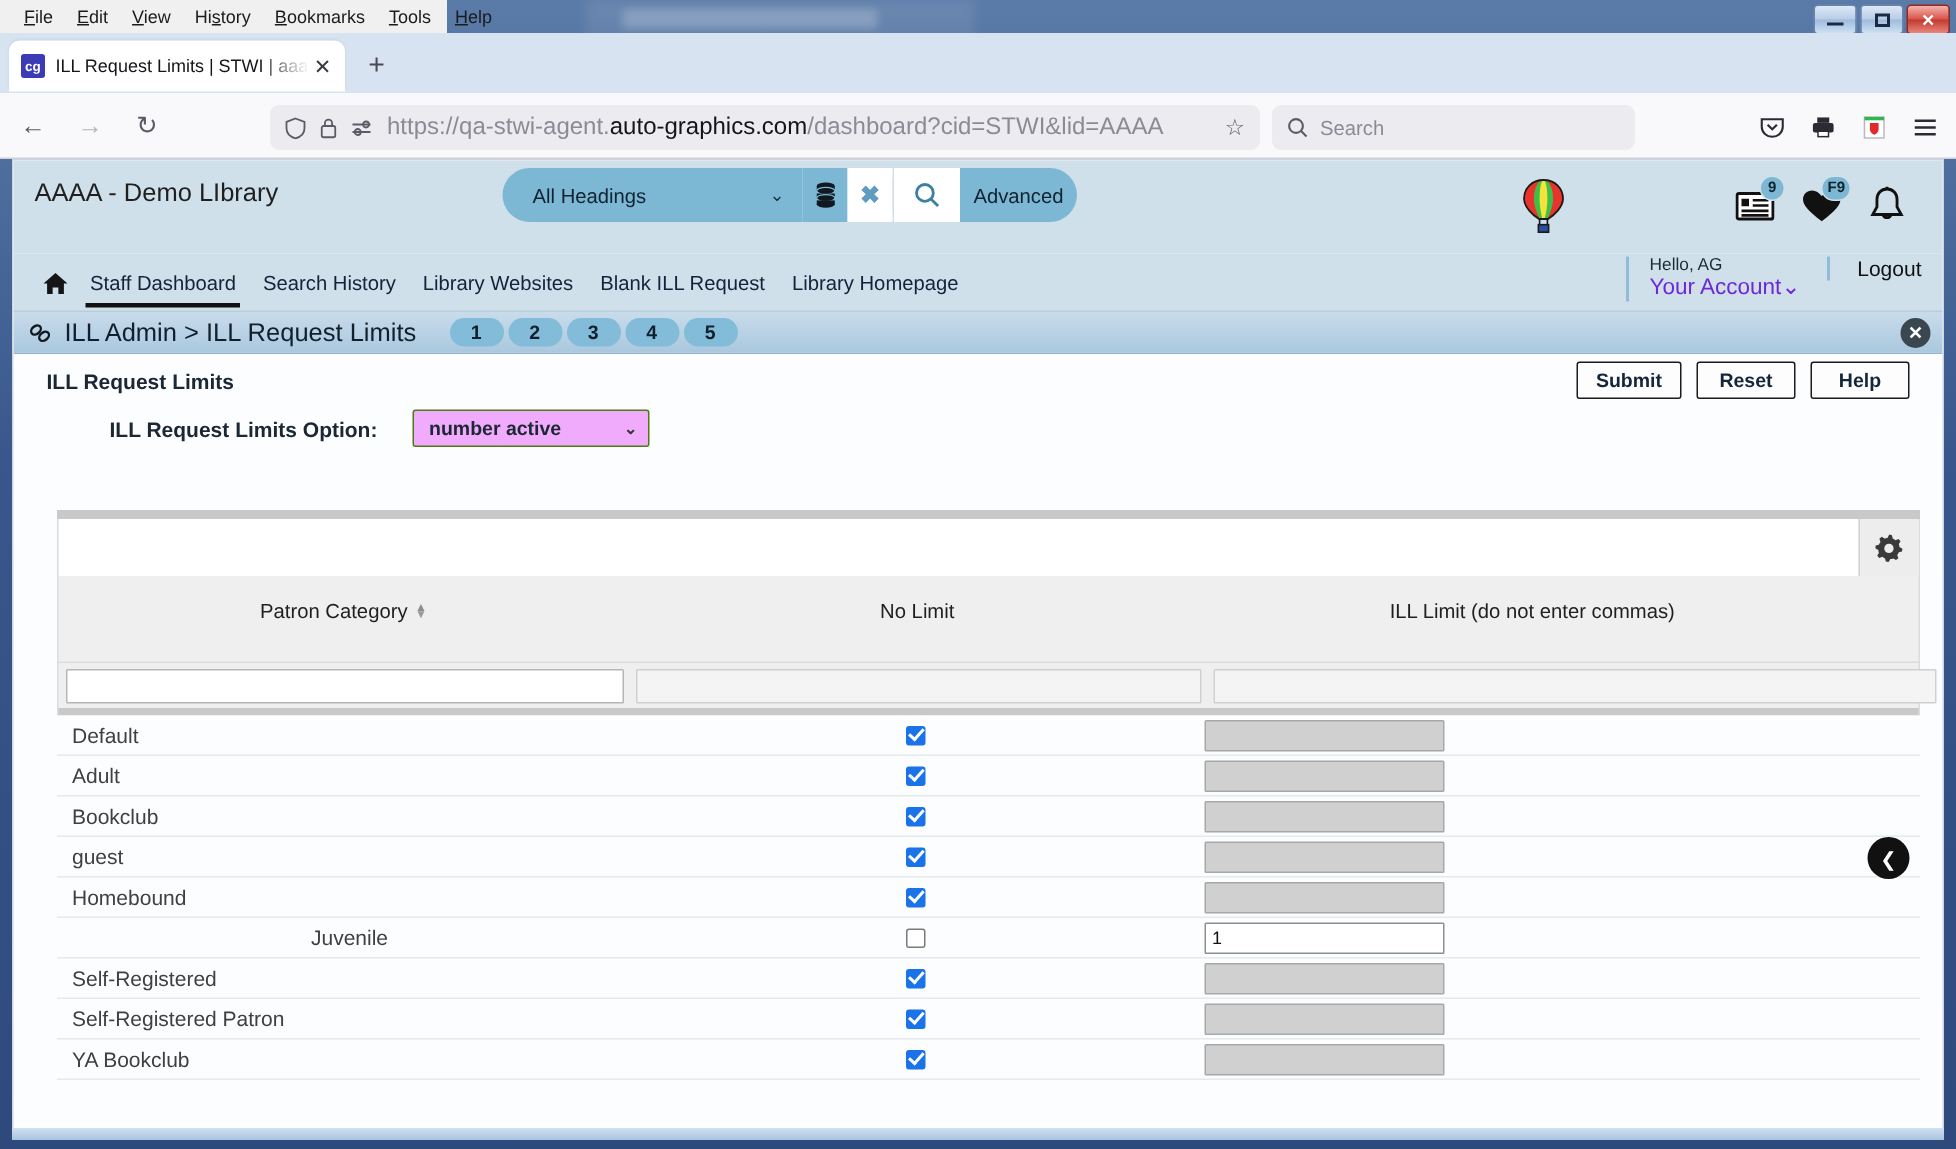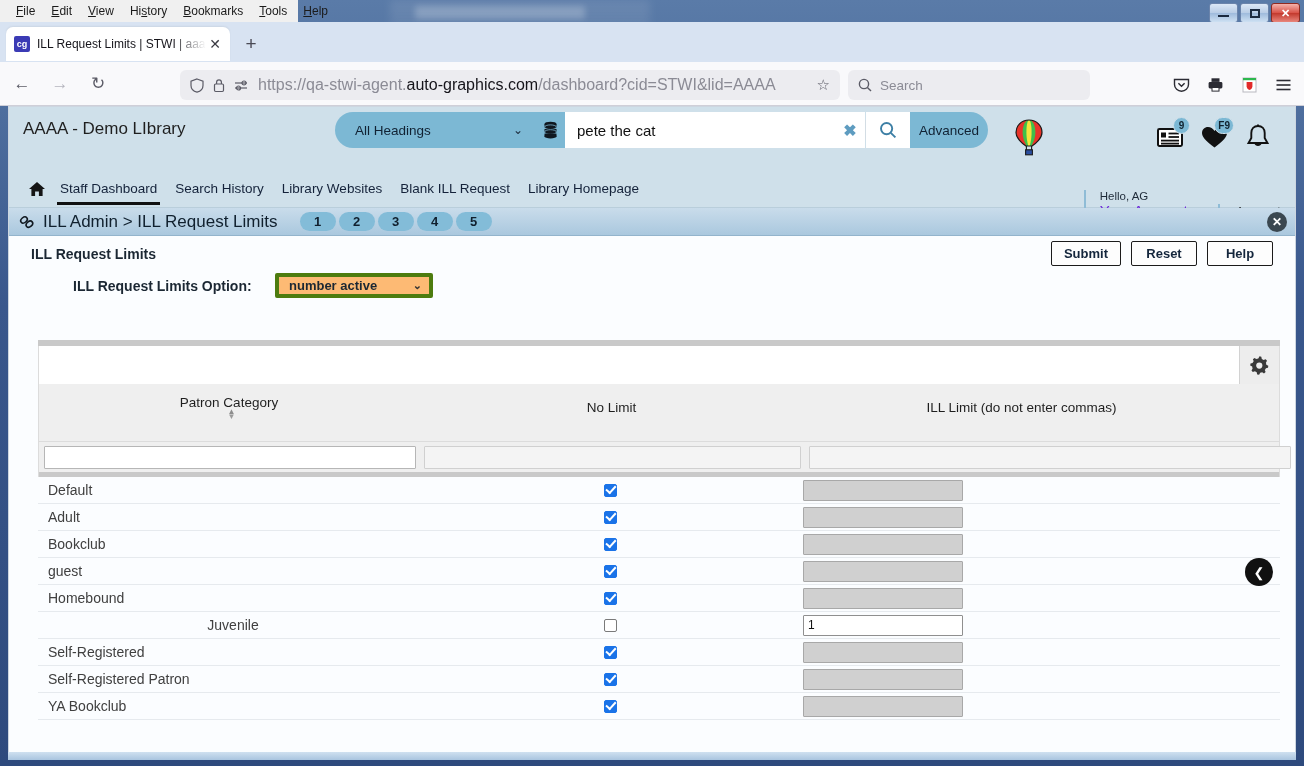--- a/index.html
+++ b/index.html
@@ -192,21 +192,21 @@
   #nav-left { position:absolute; left:14px; top:0; height:39px; display:flex; align-items:center; gap:0; }
   .home-ic { width:28px; display:flex;align-items:center;justify-content:center; color:#1b1b1b; font-size:15px;}
   .navlink {
     padding:0 9px; height:39px; display:flex;align-items:center;
     font-size:13.5px; color:#14223a; position:relative; white-space:nowrap;
   }
   .navlink.active::after {
     content:""; position:absolute; left:6px; right:6px; bottom:3px; height:3px; background:#111;
   }
   #acct-area {
-    position:absolute; right:14px; top:12px; height:39px; display:flex; align-items:flex-end;
+    position:absolute; right:14px; top:2px; height:39px; display:flex; align-items:flex-start;
   }
   #acct-block { padding-left:14px; border-left:2px solid #8fbcd6; line-height:1.12; }
   #acct-hello { font-size:11.5px; color:#1e2a38; }
   #acct-name { font-size:15px; color:#6d28d9; }
   #logout-block { margin-left:18px; padding-left:18px; border-left:2px solid #8fbcd6; font-size:14px; color:#111; }
 
   
   #crumb-bar {
     position:relative; width:100%; height:28px;
     background:linear-gradient(180deg,#c9dceb 0%, #aac8de 100%);
@@ -237,21 +237,21 @@
     font-size:13px; font-weight:bold; color:#14263c;
     display:flex;align-items:center;justify-content:center;
     font-family:"Liberation Sans",sans-serif;
   }
 
   
   #option-row { position:relative; width:100%; height:34px;margin-left:42px; }
   #option-label { position:absolute; left:22px; top:6px; font-size:14px; font-weight:bold; color:#1b2733; }
   #option-select {
     position:absolute; left:224px; top:1px; width:158px; height:25px;
-    background:#fdba74; border:4px solid #4d7c0f; border-radius:2px;
+    background:#f0abfc; border:1px solid #4d7c0f; border-radius:2px;
     display:flex;align-items:center;justify-content:space-between; padding:0 7px 0 10px;
     font-size:13px; font-weight:bold; color:#1b2733;
   }
   #option-select .chev { font-size:11px; color:#333; }
 
   
   #grid-wrap { position:absolute; left:29px; top:233px; width:1242px; }
   #grid-topstrip { position:relative; height:6px; background:#c9c9c9; }
   #grid-toolbar {
     position:relative; height:38px; background:#ffffff;
@@ -260,21 +260,21 @@
   #gear-tab {
     position:absolute; right:0; top:0; width:40px; height:38px;
     background:#ededed; border-left:1px solid #d2d2d2;
     display:flex;align-items:center;justify-content:center;
   }
   #grid-headrow {
     position:relative; height:58px; background:#efefef;
     border:1px solid #dcdcdc; border-top:none;
     display:flex; align-items:flex-end;
   }
-  .hcell { display:flex; align-items:center; justify-content:center; height:100%; padding-bottom:10px;flex-direction:column; }
+  .hcell { display:flex; align-items:center; justify-content:center; height:100%; padding-bottom:10px; }
   .hcell .htext { font-size:13.5px; color:#1f1f1f; }
   .sort-arrows { display:inline-flex; flex-direction:column; margin-left:5px; line-height:0.6; }
   .sort-arrows span { font-size:8px; color:#9b9b9b; }
   .sort-arrows span.up { color:#8d8d8d; }
 
   #grid-filterrow {
     position:relative; height:30px; background:#efefef;
     border-left:1px solid #dcdcdc; border-right:1px solid #dcdcdc;
     display:flex; align-items:center; padding:0 2px;
   }
@@ -439,23 +439,20 @@
         <div id="scope-db-icon">
           <svg width="15" height="18" viewBox="0 0 15 18">
             <ellipse cx="7.5" cy="3" rx="6" ry="2.3" fill="#101820"></ellipse>
             <rect x="1.5" y="3" width="12" height="3" fill="#101820"></rect>
             <ellipse cx="7.5" cy="6.2" rx="6" ry="2.3" fill="#101820" stroke="#7cb8d4" stroke-width="0.8"></ellipse>
             <rect x="1.5" y="8" width="12" height="3" fill="#101820"></rect>
             <ellipse cx="7.5" cy="11" rx="6" ry="2.3" fill="#101820" stroke="#7cb8d4" stroke-width="0.8"></ellipse>
             <rect x="1.5" y="12.6" width="12" height="2.6" fill="#101820"></rect>
             <ellipse cx="7.5" cy="15.2" rx="6" ry="2.3" fill="#101820"></ellipse>
           </svg>
-        </div>
-        <div id="search-input-box">
-          <input type="text" value="pete the cat" style="">
         </div>
         <div id="search-clear">✖</div>
         <div id="search-sep"></div>
         <div id="search-go">
           <svg width="18" height="18" viewBox="0 0 18 18">
               <circle cx="7.6" cy="7.6" r="5.6" fill="none" stroke="#3d7fa5" stroke-width="1.9"></circle>
               <line x1="11.8" y1="11.8" x2="16.4" y2="16.4" stroke="#3d7fa5" stroke-width="1.9"></line>
             </svg>
         </div>
         <div id="search-adv">Advanced</div>

